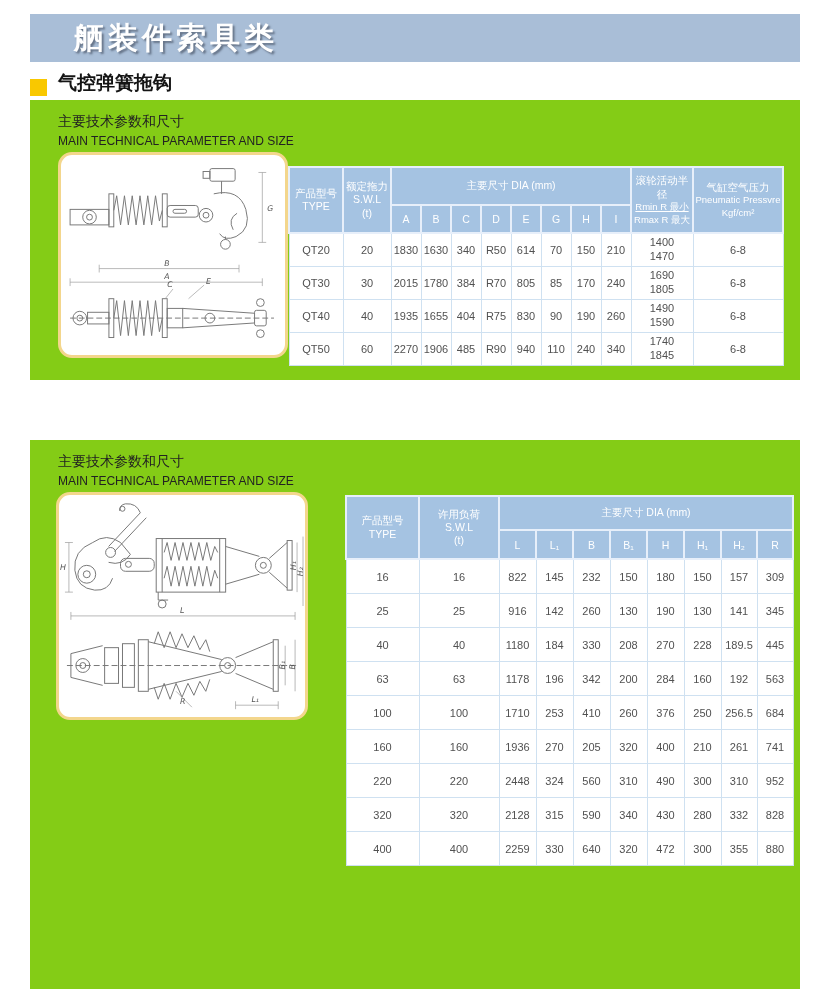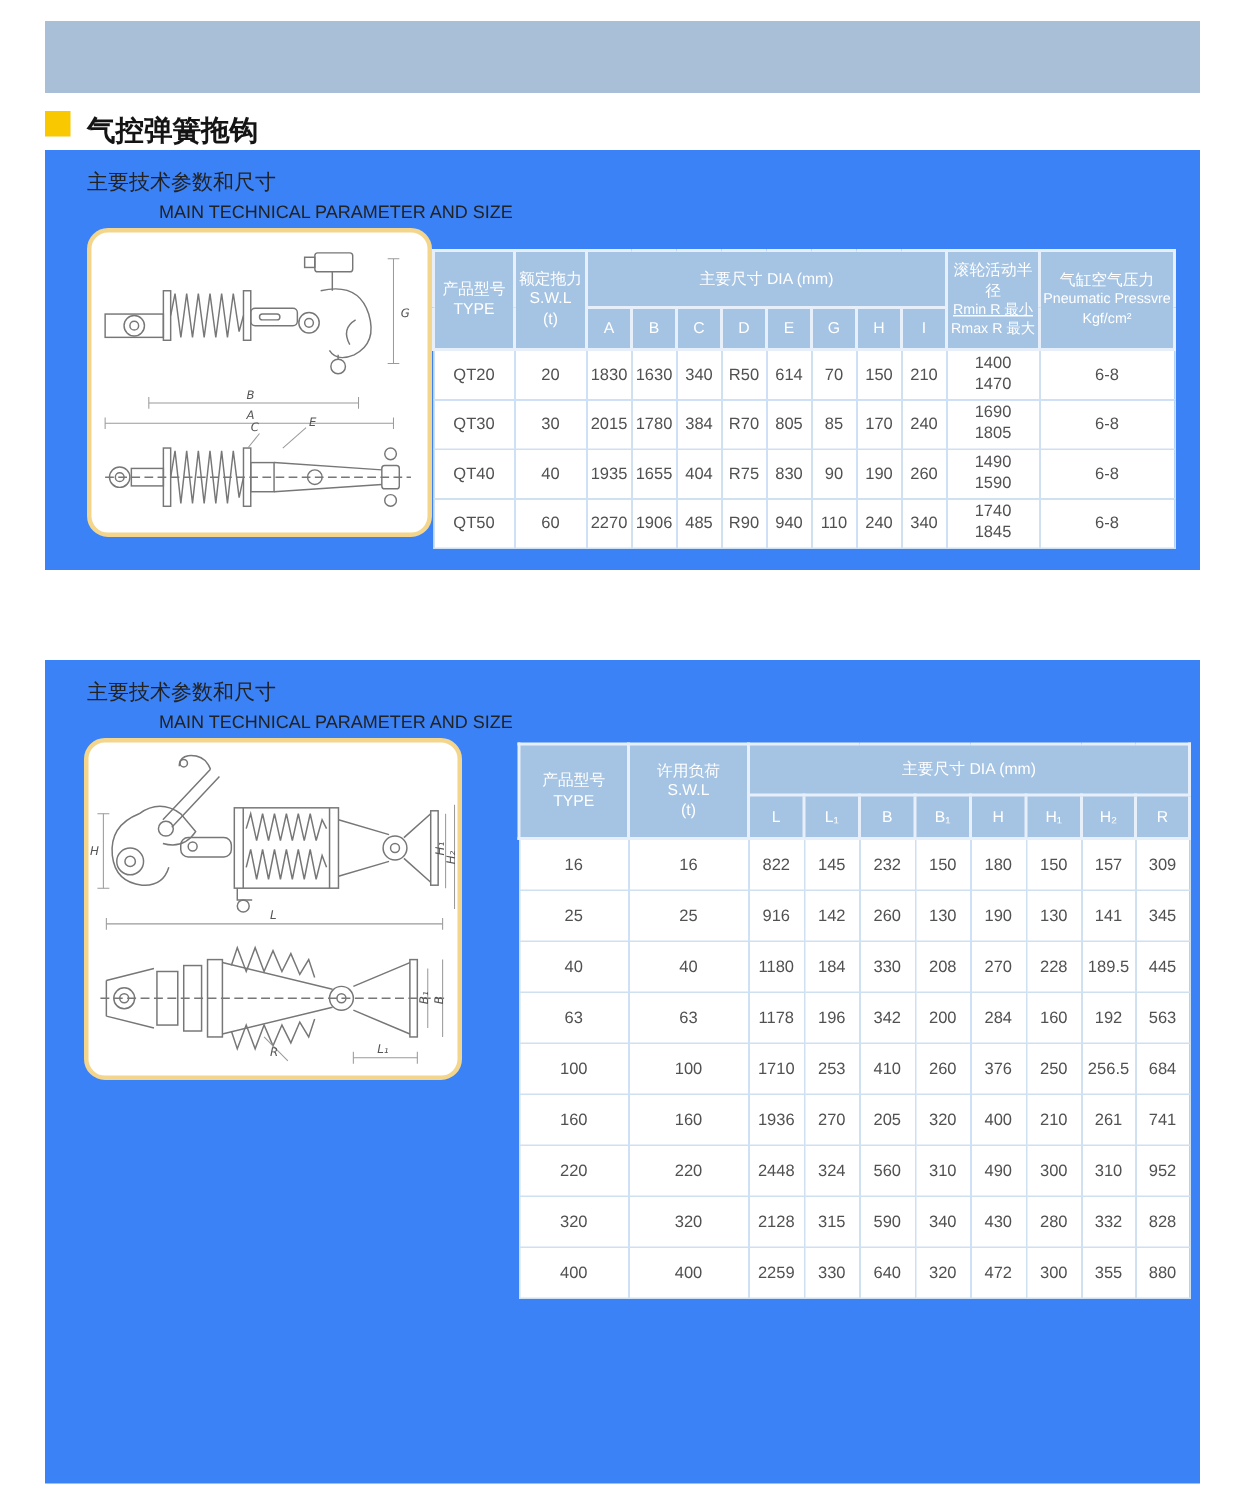--- a/index.html
+++ b/index.html
@@ -8,32 +8,32 @@
 
   
   .banner{position:absolute;left:30px;top:14px;width:770px;height:48px;background:#a9bed7;
     display:flex;align-items:center;padding-left:44px;box-sizing:border-box;gap:16px;}
   .banner-zh{font-size:30px;font-weight:bold;color:#fff;letter-spacing:4px;
     text-shadow:2px 2px 2px rgba(98,112,132,.95);white-space:nowrap;}
   .banner-en{font-size:19px;font-weight:bold;color:#fff;letter-spacing:1px;
     text-shadow:2px 2px 2px rgba(98,112,132,.95);white-space:nowrap;}
 
   
-  .sec-heading{position:absolute;left:30px;display:flex;align-items:flex-start;gap:11px;height:22px;}
+  .sec-heading{position:absolute;left:30px;display:flex;align-items:flex-end;gap:11px;height:22px;}
   .bullet{width:17px;height:17px;background:#f9c800;flex:0 0 auto;}
   .h-zh{font-size:19px;font-weight:bold;color:#141414;white-space:nowrap;}
   .h-en{font-size:13px;font-weight:bold;color:#141414;white-space:nowrap;}
 
   
-  .panel{position:absolute;left:30px;width:770px;background:#3b82f6;}
+  .panel{position:absolute;left:30px;width:770px;background:#84cc16;}
   .panel1{top:100px;height:280px;}
   .panel2{top:440px;height:549px;}
   .subtitle{position:absolute;left:28px;top:13px;color:#222;}
   .sub-zh{font-size:14px;margin-bottom:3px;}
-  .sub-en{font-size:12px;margin-left:48px;}
+  .sub-en{font-size:12px;}
 
   
   .diagram-box{position:absolute;background:#fff;border:3px solid #f3d68c;border-radius:14px;box-sizing:border-box;}
   .d1{left:28px;top:52px;width:230px;height:206px;}
   .d2{left:26px;top:52px;width:252px;height:228px;}
   .diagram-box svg{width:100%;height:100%;display:block;}
   .draw{stroke:#777;fill:none;stroke-width:1;}
   .dimline{stroke:#9a9a9a;fill:none;stroke-width:.7;}
   .dim{fill:#555;font-size:8px;font-style:italic;font-family:"DejaVu Sans",sans-serif;}
 
@@ -55,20 +55,21 @@
   .hl{display:block;line-height:1.3;}
   .hl.small{font-size:9.5px;}
   .hl.u{text-decoration:underline;}
 </style>
 </head>
 <body>
 
 <div class="page">
 
   <header class="banner">
+    <span class="banner-zh">舾装件索具类</span>
   </header>
 
   <div class="sec-heading" style="top:74px">
     <span class="bullet"></span>
     <span class="h-zh">气控弹簧拖钩</span>
   </div>
 
   <section class="panel panel1">
     <div class="subtitle">
       <div class="sub-zh">主要技术参数和尺寸</div>

